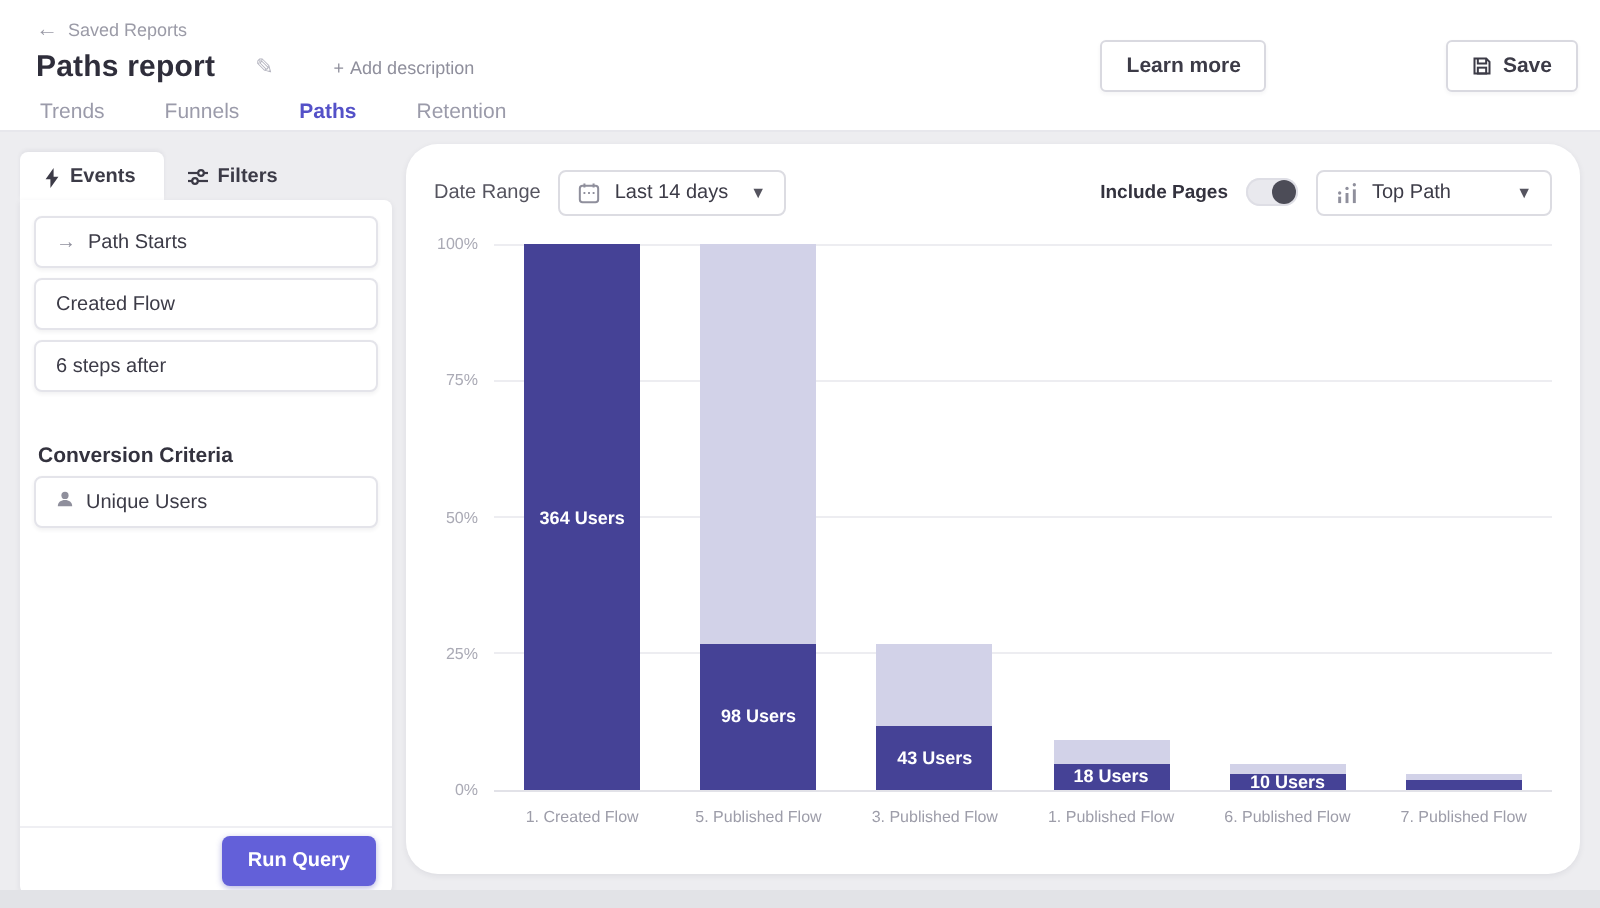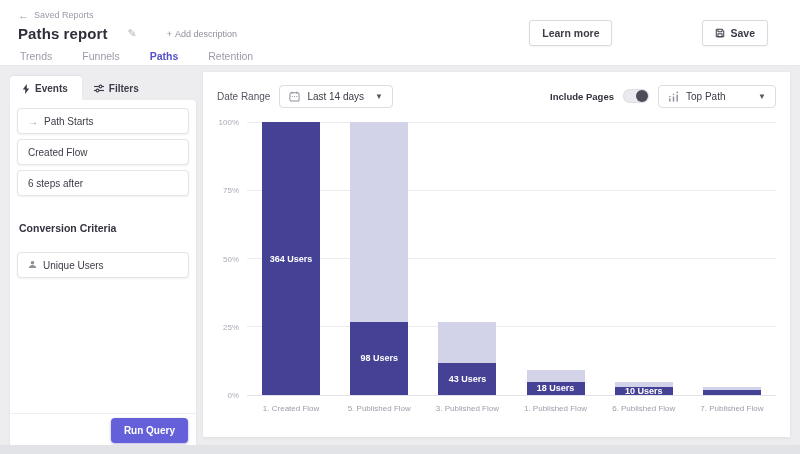--- a/index.html
+++ b/index.html
@@ -12,21 +12,21 @@
     font-size:9px; color:#9b9ba7; }
   .back-arrow { font-size:11px; color:#9b9ba7; cursor:pointer; }
   .title-row { display:flex; align-items:center; gap:20px; padding:4px 0 0 18px; }
   .page-title { font-size:15px; font-weight:bold; color:#2f2e3b; letter-spacing:.1px; }
   .pencil { color:#b4b4bf; font-size:11px; }
   .add-desc { font-size:9px; color:#8f8f9c; margin-left:10px; }
   .add-desc .plus { margin-right:3px; color:#8f8f9c; }
   .header-tabs { display:flex; gap:26px; margin:8px 0 0 18px; }
   .htab { font-size:10.5px; color:#9b9baa; padding:0 2px 7px 2px; cursor:pointer; }
   .htab.active { color:#5451c8; font-weight:bold; border-bottom:2px solid #6360d9; }
-  .header-buttons { position:absolute; top:20px; right:32px; display:flex; gap:90px; }
+  .header-buttons { position:absolute; top:20px; right:11px; display:flex; gap:90px; }
   .btn-secondary { display:flex; align-items:center; gap:5px; background:#fff;
     border:1px solid #d9d9e0; border-radius:3px; padding:6px 12px;
     font-size:10.5px; font-weight:bold; color:#3c3b47; cursor:pointer;
     box-shadow:0 1px 2px rgba(40,40,60,.05); }
   .save-glyph svg { display:block; }
 
   
   .content { position:relative; height:388px; background:#ededf0; }
   .bottom-strip { position:absolute; left:0; right:0; bottom:0; height:9px; background:#e2e3e7; }
 
@@ -36,31 +36,31 @@
   .side-tab { display:flex; align-items:center; gap:5px; font-size:10px; font-weight:bold;
     color:#3c3b47; padding:7px 14px 6px 12px; cursor:pointer; border-radius:4px 4px 0 0; }
   .side-tab.active { background:#ffffff; box-shadow:0 -1px 2px rgba(40,40,60,.06); }
   .side-tab .ticon { color:#55545f; display:flex; }
   .side-panel { position:relative; background:#ffffff; border-radius:0 4px 4px 4px;
     height:347px; box-shadow:0 1px 3px rgba(40,40,60,.08); padding:8px 7px; }
   .event-card { display:flex; align-items:center; gap:6px; height:26px; padding:0 10px;
     background:#fff; border:1px solid #e4e4ea; border-radius:4px; margin-bottom:5px;
     font-size:10px; color:#3c3b47; box-shadow:0 1px 2px rgba(40,40,60,.07); cursor:pointer; }
   .event-card .arrow { color:#8f8f9c; font-size:10px; }
-  .section-label { font-size:10.5px; font-weight:bold; color:#33323e; margin:26px 2px 18px 2px; }
+  .section-label { font-size:10.5px; font-weight:bold; color:#33323e; margin:26px 2px 4px 2px; }
   .side-footer { position:absolute; left:0; right:0; bottom:0; height:34px;
     border-top:1px solid #efeff3; display:flex; align-items:center; justify-content:flex-end;
     padding:0 8px; }
   .run-query { background:#6360d9; color:#fff; font-size:10px; font-weight:bold;
     border:none; border-radius:4px; padding:7px 13px; cursor:pointer;
     box-shadow:0 1px 3px rgba(70,70,180,.4); }
 
   
   .chart-card { position:absolute; left:203px; top:6px; width:587px; height:365px;
-    background:#fff; border-radius:0; box-shadow:0 1px 3px rgba(40,40,60,.08);
+    background:#fff; border-radius:16px; box-shadow:0 1px 3px rgba(40,40,60,.08);
     padding:10px 14px; }
   .chart-toolbar { display:flex; align-items:center; justify-content:space-between; height:28px; }
   .tb-left, .tb-right { display:flex; align-items:center; gap:9px; }
   .tb-label { font-size:10px; color:#55545f; }
   .tb-label-strong { font-size:9.5px; font-weight:bold; color:#33323e;padding-left:20px; }
   .dropdown { display:flex; align-items:center; gap:7px; border:1px solid #dcdce2;
     border-radius:4px; padding:5px 9px; font-size:10px; color:#3c3b47; cursor:pointer;
     background:#fff; }
   .dropdown .caret { color:#55545f; font-size:8px; margin-left:4px; }
   .dd-path { width:118px; justify-content:flex-start; }

